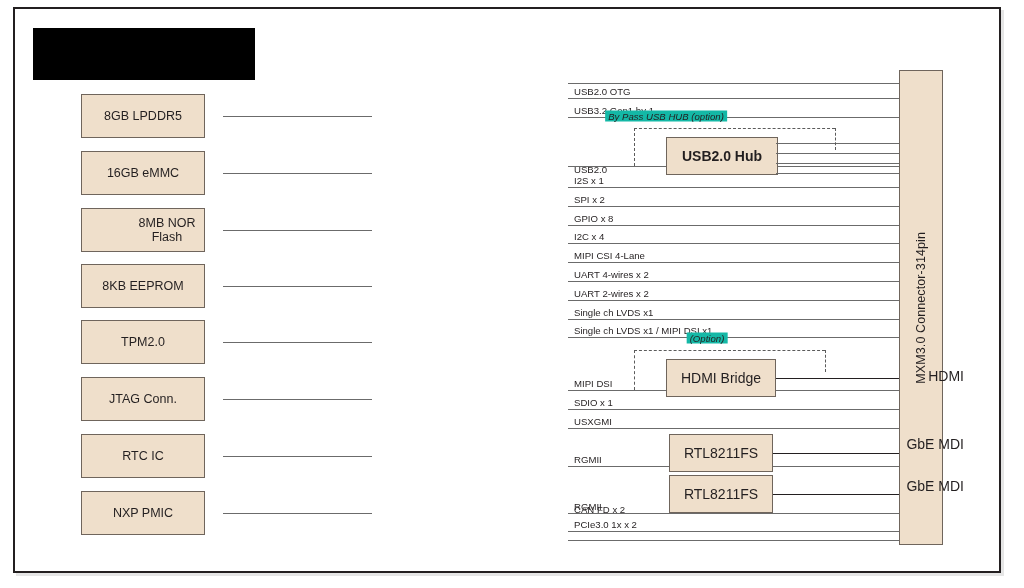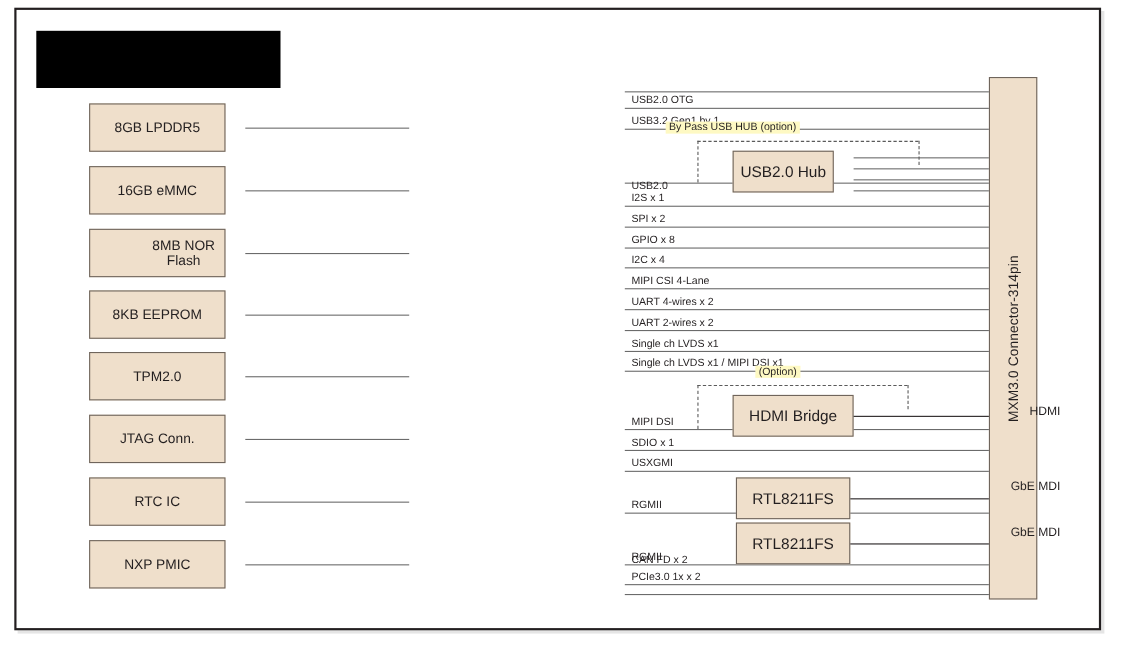--- a/index.html
+++ b/index.html
@@ -87,43 +87,44 @@
   }
   .iface-label {
     position: absolute;
     font-size: 9.6px;
     color: #231f20;
     white-space: nowrap;
     left: 574px;
   }
   .right-label {
     position: absolute;
-    font-size: 11px;
+    font-size: 14px;
     color: #231f20;
     white-space: nowrap;
     text-align: right;
   }
   
   .dash-h {
     position: absolute;
     height: 0;
     border-top: 1.3px dashed #5b5b5b;
   }
   .dash-v {
     position: absolute;
     width: 0;
     border-left: 1.3px dashed #5b5b5b;
   }
   .option-caption {
     position: absolute;
     font-size: 9.6px;
     color: #231f20;
     white-space: nowrap;
-    background: #fef9c3;
+    background: #14b8a6;
     padding: 0 3px;
+    font-style: italic;
   }
 </style>
 </head>
 <body>
 
 <div id="canvas">
   <div class="page-frame"></div>
 
   <div class="redaction"></div>
 
@@ -203,21 +204,21 @@
       <div class="iface-rule" style="top: 513px; width: 331px;"></div>
       <div class="iface-label" style="top: 501px;">RGMII</div>
       <div class="iface-rule" style="top: 531px; width: 331px;"></div>
       <div class="iface-label" style="top: 519px;">PCIe3.0 1x  x 2</div>
       <div class="iface-rule" style="top: 540px; width: 331px;"></div>
       <div class="iface-label" style="top: 504px;">CAN FD x 2</div>
       <div class="iface-rule" style="top: 83px; width: 331px;"></div>
       <div class="right-label" style="top: 368px; right: 60px;">HDMI</div>
       <div class="right-label" style="top: 436px; right: 60px;">GbE MDI</div>
       <div class="right-label" style="top: 478px; right: 60px;">GbE MDI</div>
-      <div class="box chip" style="left: 666px; top: 137px; width: 92px;">
+      <div class="box chip" style="left: 666px; top: 137px; width: 112px; font-weight: bold;">
         <span>USB2.0 Hub</span>
       </div>
       <div class="box chip" style="left: 666px; top: 359px; width: 110px;">
         <span>HDMI Bridge</span>
       </div>
       <div class="box chip" style="left: 669px; top: 434px; width: 104px;">
         <span>RTL8211FS</span>
       </div>
       <div class="box chip" style="left: 669px; top: 475px; width: 104px;">
         <span>RTL8211FS</span>

